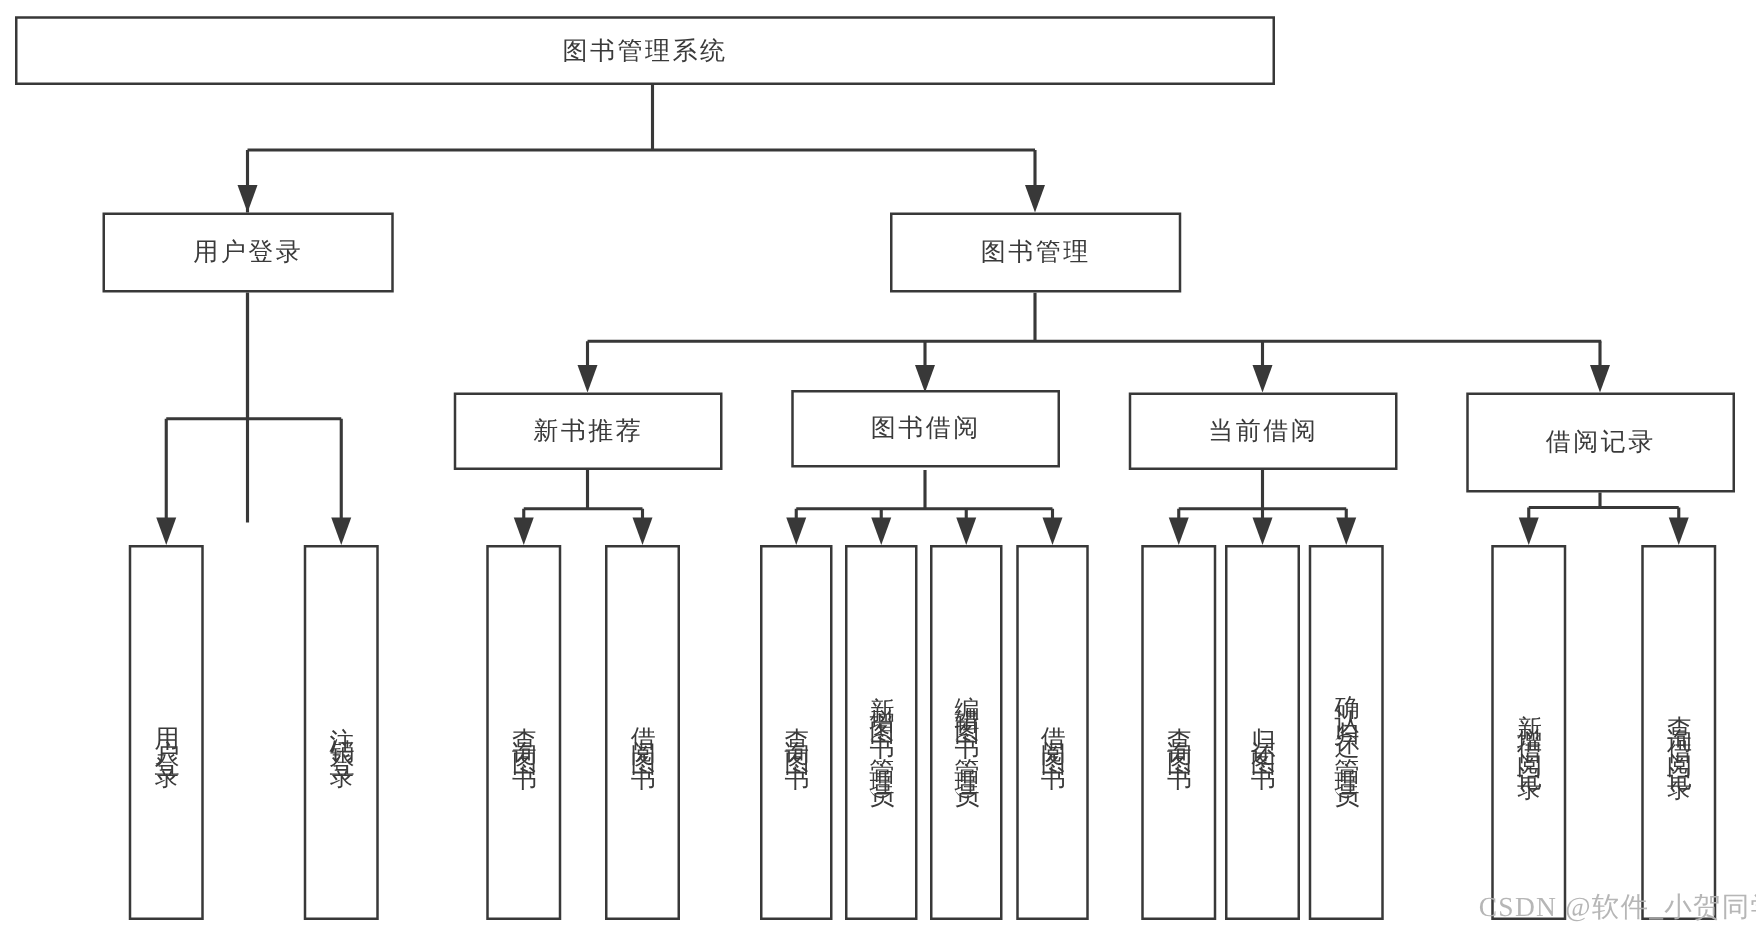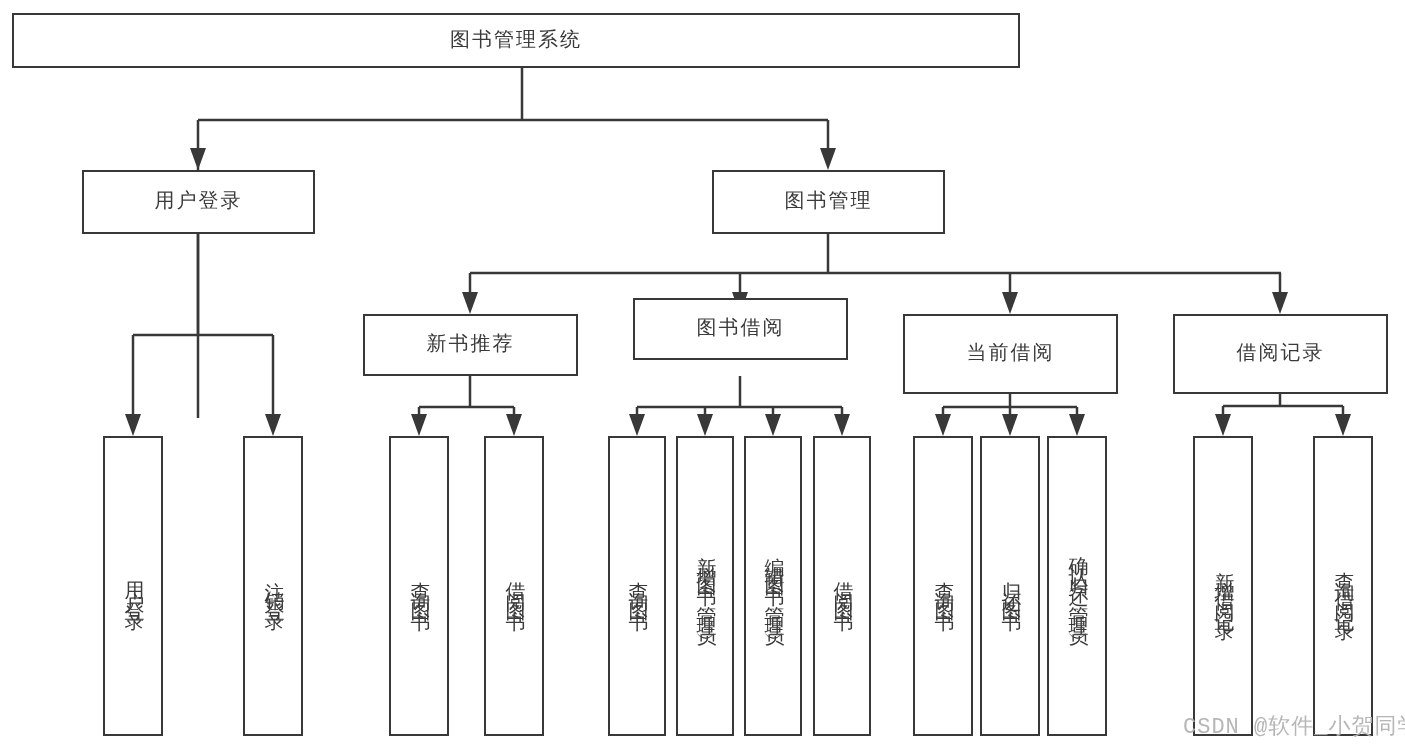--- a/index.html
+++ b/index.html
@@ -1,20 +1,20 @@
 <!DOCTYPE html>
 <html><head>
 <meta charset="utf-8">
 <style>
   html,body{margin:0;padding:0;background:#ffffff;}
   .canvas{
     position:relative;
     width:1405px;height:747px;
     background:#ffffff;
-    font-family:Liberation Mono, monospace;
+    font-family:Liberation Serif, serif;
     overflow:hidden;
   }
   .wires{position:absolute;left:0;top:0;}
   .node{
     position:absolute;
     box-sizing:border-box;
     background:#ffffff;
     border:2.5px solid #383838;
     color:#3a3a3a;
     display:flex;align-items:center;justify-content:center;
@@ -124,24 +124,24 @@
   <div class="node hnode" style="left:82px;top:170px;width:233px;height:64px">
     <span>用户登录</span>
   </div>
   <div class="node hnode" style="left:363px;top:314px;width:215px;height:62px">
     <span>新书推荐</span>
   </div>
 
   <div class="node hnode" style="left:712px;top:170px;width:233px;height:64px">
     <span>图书管理</span>
   </div>
-  <div class="node hnode" style="left:633px;top:298px;width:215px;height:62px">
+  <div class="node hnode" style="left:633px;top:312px;width:215px;height:62px">
     <span>图书借阅</span>
   </div>
-  <div class="node hnode" style="left:903px;top:314px;width:215px;height:80px">
+  <div class="node hnode" style="left:903px;top:314px;width:215px;height:62px">
     <span>当前借阅</span>
   </div>
   <div class="node hnode" style="left:1173px;top:314px;width:215px;height:80px">
     <span>借阅记录</span>
   </div>
 
   <div class="node vnode" style="left:103px;top:436px;width:60px;height:300px">
     <span>用户登录</span>
   </div>
   <div class="node vnode" style="left:243px;top:436px;width:60px;height:300px">

